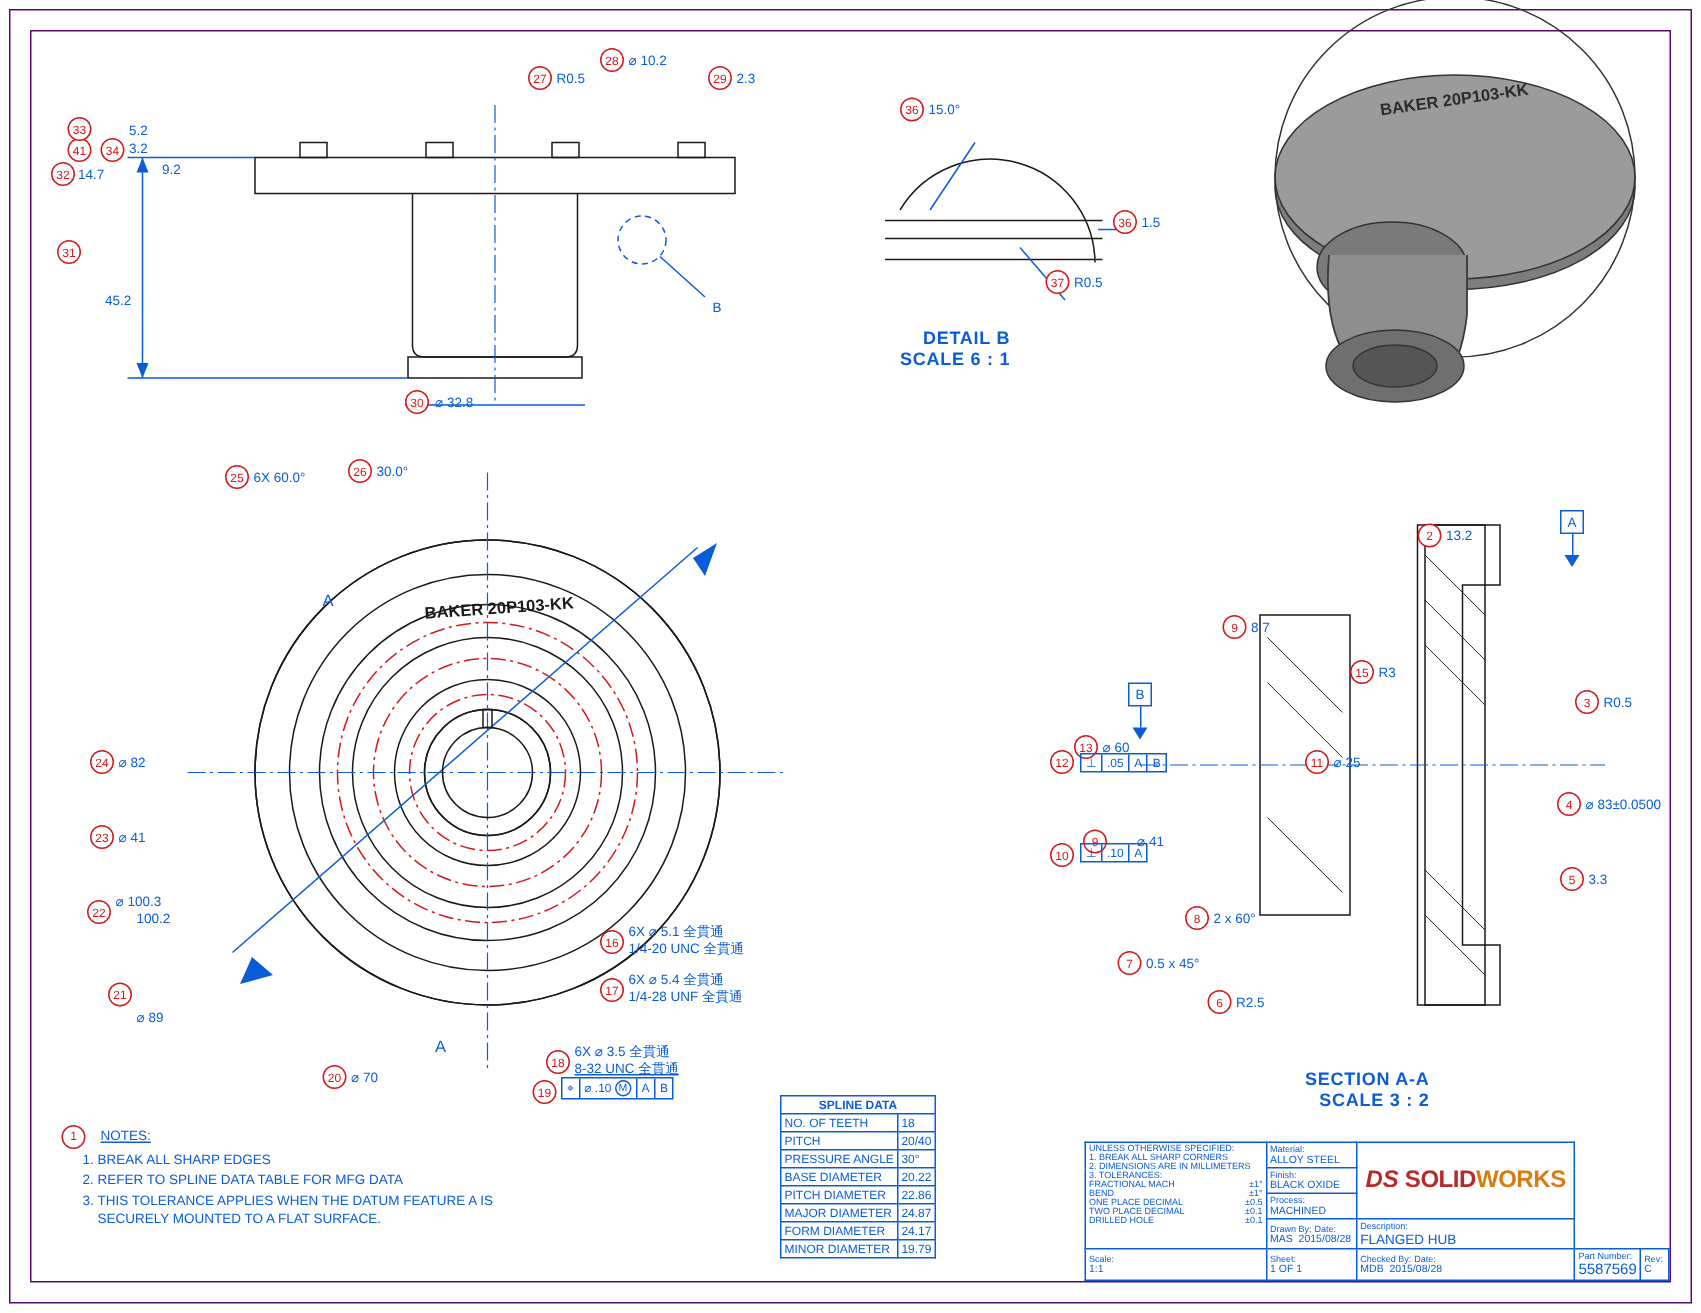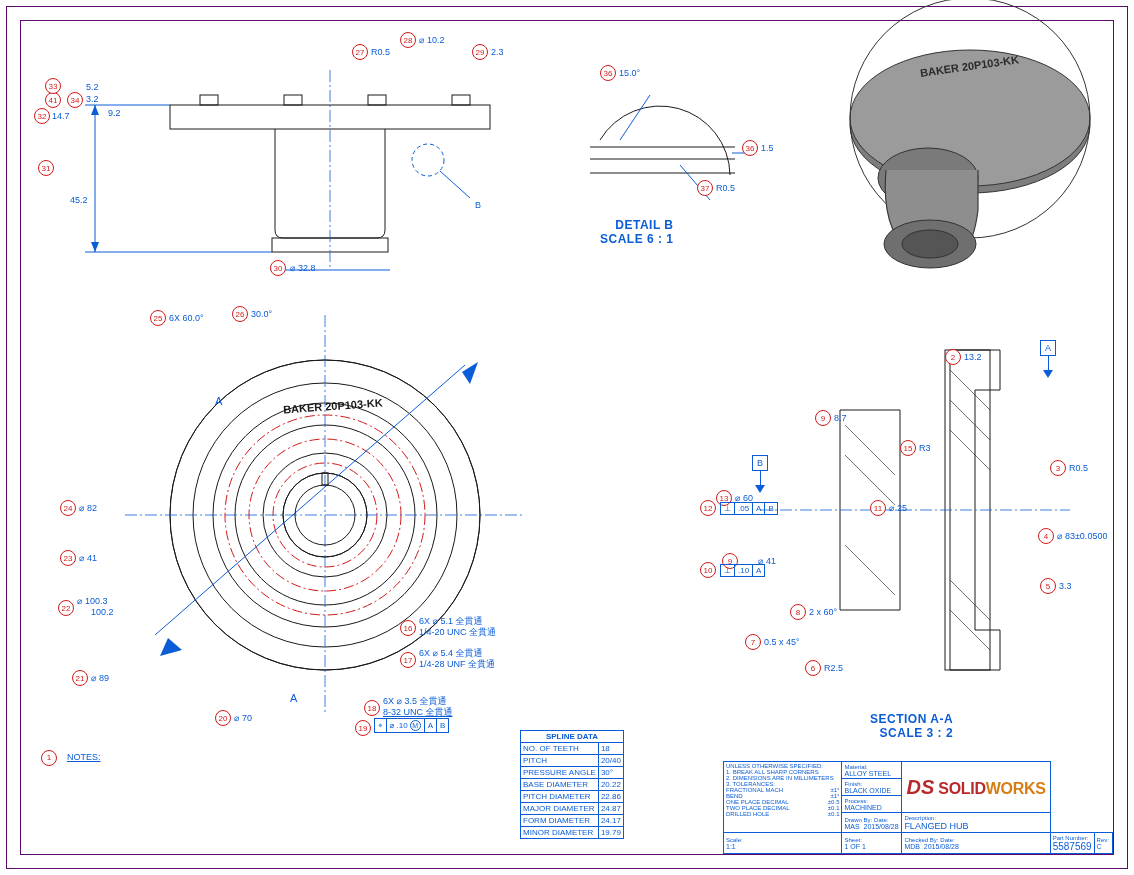--- a/index.html
+++ b/index.html
@@ -54,21 +54,21 @@
   .arrowhead{fill:var(--blue)}
   
   table{border-collapse:collapse;font-size:8px;color:var(--blue)}
   td,th{border:1px solid var(--blue);padding:1px 2px;text-align:left;white-space:nowrap}
   th{font-weight:600;text-align:center}
   .titleBlock td,.titleBlock th{border-color:var(--blue);font-size:7px;color:var(--blue)}
   .titleBlock .hdr{font-size:6px;}
   .splTbl th{background:#fff}
   
   .swBrand{font-family:Arial;display:flex;align-items:baseline;gap:4px}
-  .swDS{font-style:italic;font-weight:700;font-size:20px;color:var(--brand1)}
+  .swDS{font-style:italic;font-weight:700;font-size:16px;color:var(--brand1)}
   .swName{font-weight:700;font-size:16px;letter-spacing:-0.3px}
   .swSolid{color:var(--brand1)}
   .swWorks{color:var(--brand2)}
   
   .notes{position:absolute;color:var(--blue);font-size:9px;line-height:1.3}
   .notes ol{margin:4px 0 0 20px;padding:0}
   .notes li{margin-bottom:2px}
   
   .iso path{stroke:#3a3a3a;stroke-width:1.2;fill:#8e8e8e}
 </style>
@@ -214,21 +214,21 @@
 <span class="lbl" style="left:169px;top:313px">6X 60.0°</span>
 <span class="pos" style="left:232px;top:306px"><span class="itemNo">26</span></span>
 <span class="lbl" style="left:251px;top:309px">30.0°</span>
 <span class="pos" style="left:60px;top:500px"><span class="itemNo">24</span></span>
 <span class="lbl" style="left:79px;top:503px">⌀ 82</span>
 <span class="pos" style="left:60px;top:550px"><span class="itemNo">23</span></span>
 <span class="lbl" style="left:79px;top:553px">⌀ 41</span>
 <span class="pos" style="left:58px;top:600px"><span class="itemNo">22</span></span>
 <span class="lbl" style="left:77px;top:596px">⌀ 100.3</span>
 <span class="lbl" style="left:91px;top:607px">100.2</span>
-<span class="pos" style="left:72px;top:670px"><span class="itemNo">21</span></span>
+<span class="pos" style="left:72px;top:655px"><span class="itemNo">21</span></span>
 <span class="lbl" style="left:91px;top:673px">⌀ 89</span>
 <span class="pos" style="left:215px;top:710px"><span class="itemNo">20</span></span>
 <span class="lbl" style="left:234px;top:713px">⌀ 70</span>
 
 <span class="lbl" style="left:215px;top:395px;font-size:11px">A</span>
 <span class="lbl" style="left:290px;top:692px;font-size:11px">A</span>
 
 <span class="pos" style="left:400px;top:620px"><span class="itemNo">16</span></span>
 <span class="lbl" style="left:419px;top:615px">6X ⌀ 5.1 全貫通</span>
 <span class="lbl" style="left:419px;top:626px">1/4-20 UNC  全貫通</span>
@@ -315,37 +315,42 @@
 
 <div class="pos" style="left:700px;top:500px;display:flex;gap:4px;align-items:center">
   <span class="itemNo">12</span>
   <div class="fcf">
       <span>⊥</span>
       <span>.05</span>
       <span>A</span>
       <span>B</span>
     </div>
 </div>
-<div class="pos" style="left:700px;top:562px;display:flex;gap:4px;align-items:center">
+<div class="pos" style="left:700px;top:562px;display:flex;gap:4px;align-items:flex-start">
   <span class="itemNo">10</span>
   <div class="fcf">
       <span>⊥</span>
       <span>.10</span>
       <span>A</span>
     </div>
 </div>
 
 <div class="viewTitle" style="left:870px;top:712px">
   <div>SECTION A-A</div>
   <div>SCALE 3 : 2</div>
 </div>
 
 <div class="notes" style="left:45px;top:752px;width:330px">
   <span class="itemNo" style="position:absolute;left:-4px;top:-2px">1</span>
   <span style="margin-left:22px;text-decoration:underline">NOTES:</span>
+  <ol>
+    <li>BREAK ALL SHARP EDGES</li>
+    <li>REFER TO SPLINE DATA TABLE FOR MFG DATA</li>
+    <li>THIS TOLERANCE APPLIES WHEN THE DATUM FEATURE A IS SECURELY MOUNTED TO A FLAT SURFACE.</li>
+  </ol>
 </div>
 
 <div class="pos" style="left:520px;top:730px">
   <table class="splTbl">
     <tbody>
         <tr>
           <th colspan="2">SPLINE DATA</th>
         </tr>
     <tr>
           <td>NO. OF TEETH</td>

